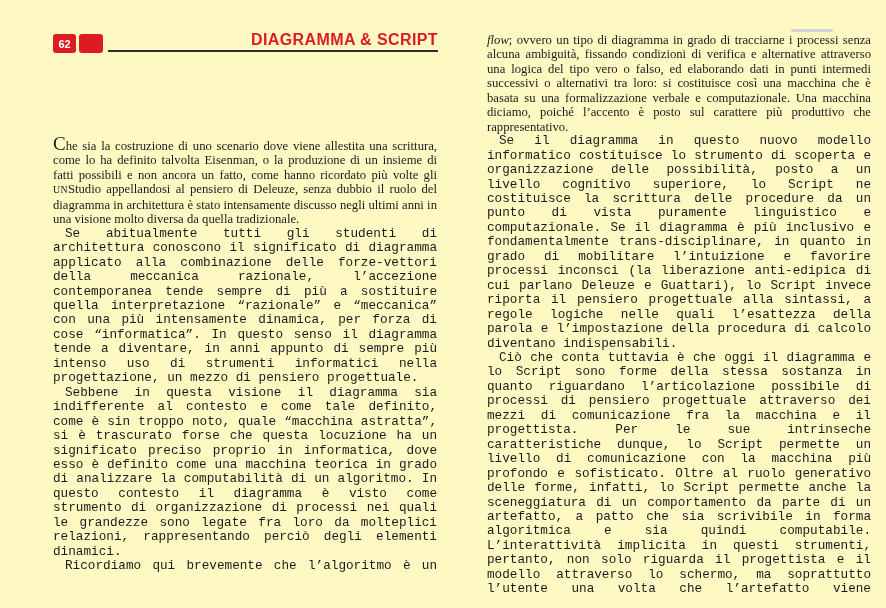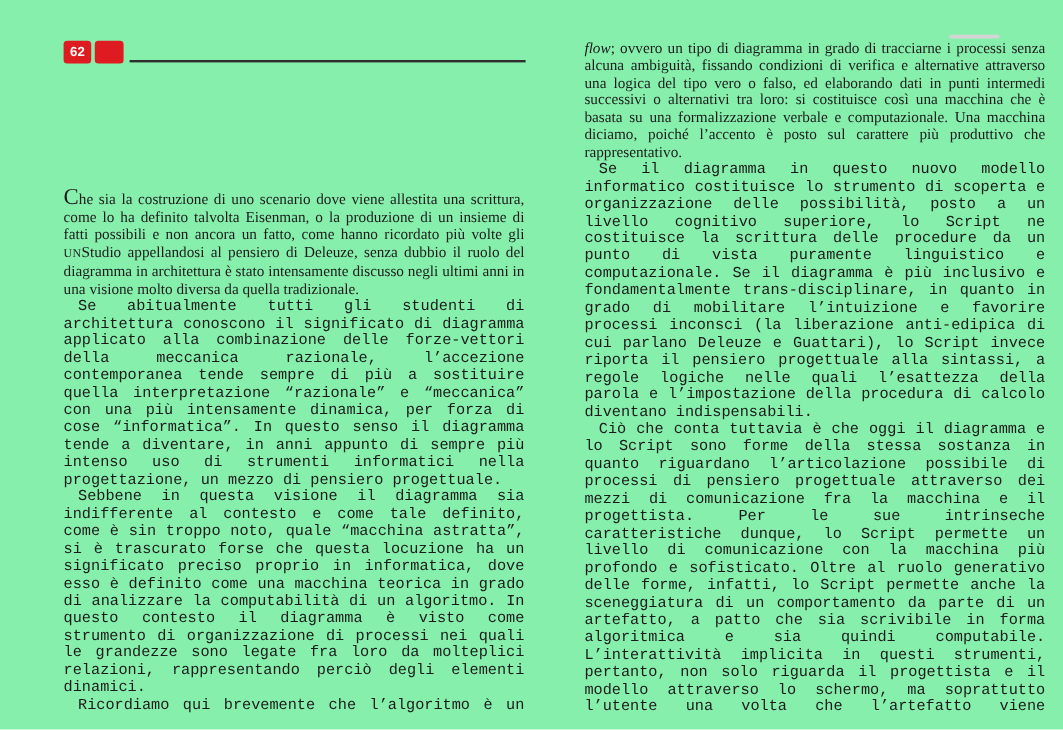--- a/index.html
+++ b/index.html
@@ -1,19 +1,19 @@
 <!DOCTYPE html>
 <html lang="it"><head>
 <meta charset="utf-8">
 <style>
   html,body{margin:0;padding:0;background:#ffffff;}
   .spread{
     position:relative;
     width:886px;height:608px;
-    background:#86efac;
+    background:#fef9c3;
     overflow:hidden;
     font-family:"Liberation Serif", serif;
     color:#1b1b1b;
   }
   
   .badge{
     position:absolute;top:34px;height:19px;
     background:#de1b21;border-radius:3px;
     display:flex;align-items:center;justify-content:center;
   }
@@ -39,21 +39,21 @@
   .scan-artifact{
     position:absolute;left:791px;top:29px;width:42px;height:3px;
     background:#d4d4d4;border-radius:2px;
   }
   
   .col{
     position:absolute;width:384px;
     font-size:12.7px;line-height:14.45px;
     text-align:justify;
   }
-  .col-left{left:53px;top:155px;height:440px;overflow:hidden;}
+  .col-left{left:53px;top:134px;height:440px;overflow:hidden;}
   .col-right{left:487px;top:33px;height:560px;overflow:hidden;}
   .para{margin:0;padding:0;}
   .ind{text-indent:12px;font-family:Liberation Mono, monospace;}
   .initial{font-size:19px;line-height:1;}
   .smallcaps{font-size:0.78em;letter-spacing:0.3px;}
   .italic{font-style:italic;}
   .signature{
     margin:1px 0 0 0;padding:0;
     text-align:right;font-style:italic;
   }
@@ -62,20 +62,21 @@
 <body>
 
 <div class="spread">
 
   <div class="scan-artifact"></div>
 
   <div class="badge badge-num">62</div>
 
   <div class="badge badge-blank"></div>
 
+  <div class="running-title">DIAGRAMMA &amp; SCRIPT</div>
 
   <div class="header-rule"></div>
 
   <div class="col col-left">
     <p class="para"><span class="initial">C</span><span>he sia la costruzione di uno scenario dove viene allestita una scrittura, come lo ha definito talvolta Eisenman, o la produzione di un insieme di fatti possibili e non ancora un fatto, come hanno ricordato più volte gli </span><span class="smallcaps">UN</span><span>Studio appellandosi al pensiero di Deleuze, senza dubbio il ruolo del diagramma in architettura è stato intensamente discusso negli ultimi anni in una visione molto diversa da quella tradizionale.</span></p>
     <p class="para ind"><span>Se abitualmente tutti gli studenti di architettura conoscono il significato di diagramma applicato alla combinazione delle forze-vettori della meccanica razionale, l’accezione contemporanea tende sempre di più a sostituire quella interpretazione “razionale” e “meccanica” con una più intensamente dinamica, per forza di cose “informatica”. In questo senso il diagramma tende a diventare, in anni appunto di sempre più intenso uso di strumenti informatici nella progettazione, un mezzo di pensiero progettuale.</span></p>
     <p class="para ind"><span>Sebbene in questa visione il diagramma sia indifferente al contesto e come tale definito, come è sin troppo noto, quale “macchina astratta”, si è trascurato forse che questa locuzione ha un significato preciso proprio in informatica, dove esso è definito come una macchina teorica in grado di analizzare la computabilità di un algoritmo. In questo contesto il diagramma è visto come strumento di organizzazione di processi nei quali le grandezze sono legate fra loro da molteplici relazioni, rappresentando perciò degli elementi dinamici.</span></p>
     <p class="para ind"><span>Ricordiamo qui brevemente che l’algoritmo è un insieme strutturato di passi destinati a produrre dei risultati attraverso dei compiti, ed è esprimibile attraverso un diagramma del tipo</span></p>
   </div>
 

